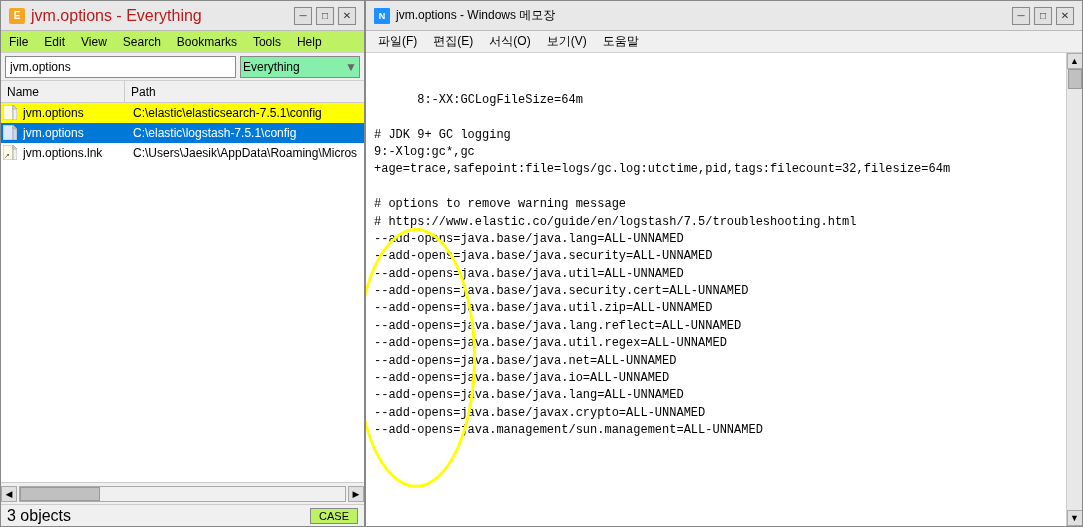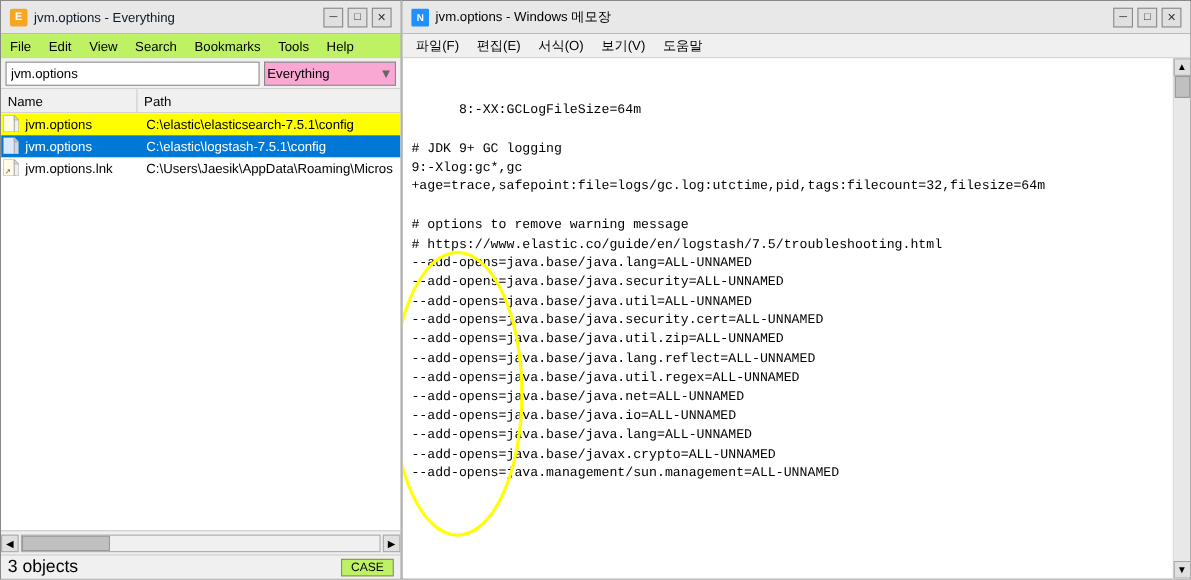--- a/index.html
+++ b/index.html
@@ -29,22 +29,22 @@
       width: 16px;
       height: 16px;
       background: #f5a623;
       border-radius: 2px;
       display: flex; align-items: center; justify-content: center;
       font-size: 10px; font-weight: bold; color: #fff;
       flex-shrink: 0;
     }
     .title-bar-text {
       flex: 1;
-      font-size: 12px;
-      color: #0f172a;
+      font-size: 16px;
+      color: #b91c1c;
     }
     .title-bar-buttons {
       display: flex; gap: 4px;
     }
     .title-btn {
       width: 18px; height: 18px;
       border: 1px solid #888;
       background: #e0e0e0;
       display: flex; align-items: center; justify-content: center;
       font-size: 10px; cursor: pointer;
@@ -81,21 +81,21 @@
       height: 22px;
       border: 1px solid #888;
       padding: 0 4px;
       font-size: 12px;
       background: #fff;
     }
     .filter-dropdown {
       width: 120px;
       height: 22px;
       border: 1px solid #888;
-      background: #f9a8d4;
+      background: #86efac;
       font-size: 12px;
       padding: 0 2px;
       display: flex; align-items: center; justify-content: space-between;
     }
     .filter-dropdown span { font-size: 12px; }
     .dropdown-arrow { font-size: 9px; color: #666; }
 
     .column-header {
       height: 22px;
       background: #f0f0f0;

